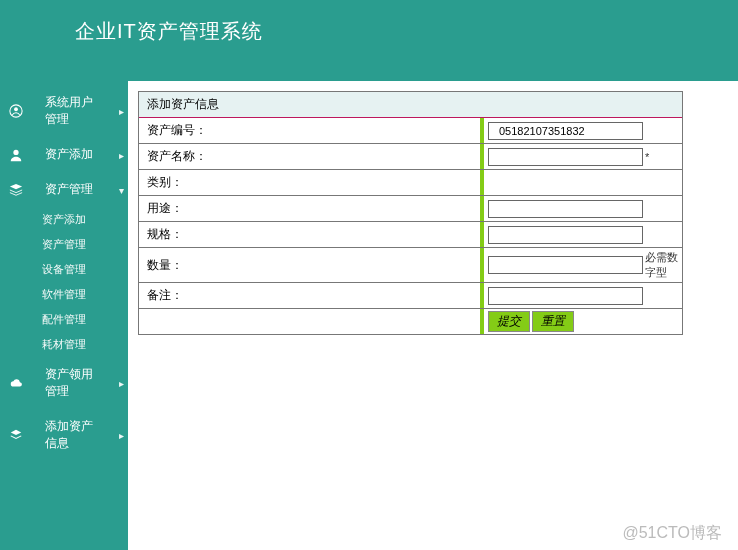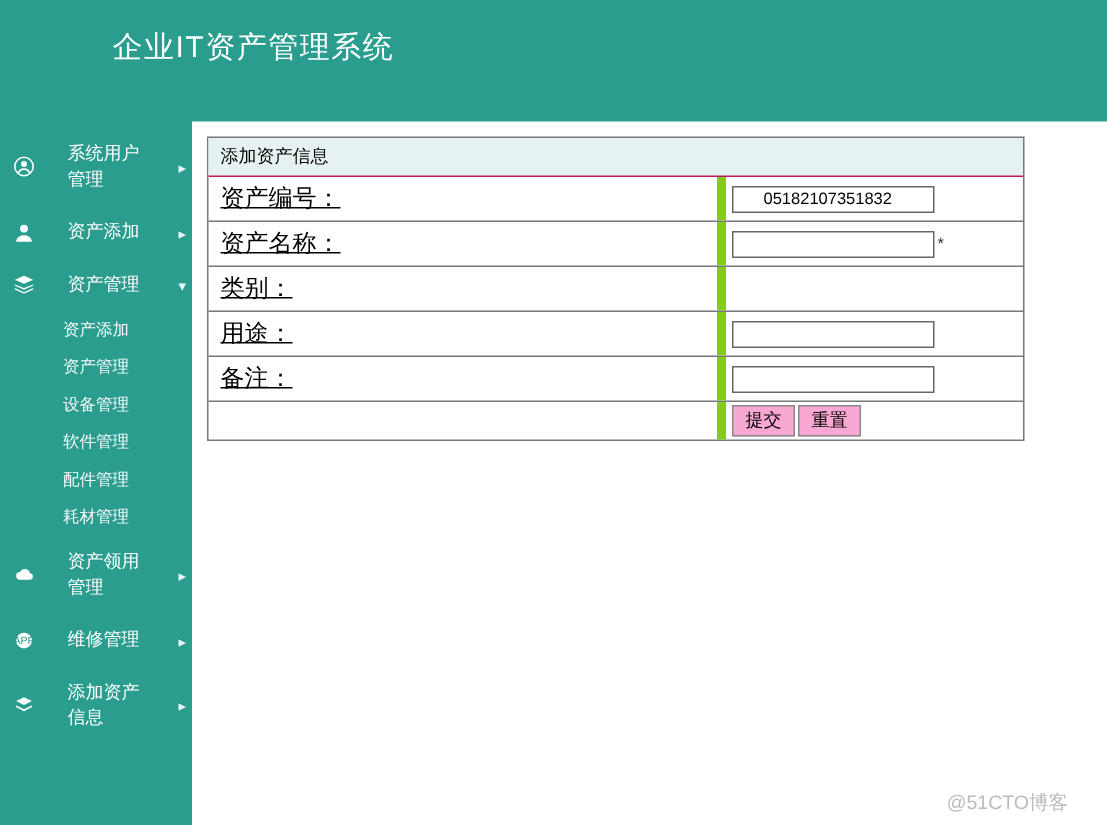--- a/index.html
+++ b/index.html
@@ -73,60 +73,60 @@
     .form-row {
       display: flex;
       border-bottom: 1px solid #777;
       align-items: stretch;
       min-height: 25px;
     }
     .form-row:last-child { border-bottom: none; }
     .form-label {
       width: 345px;
       padding: 4px 8px;
-      font-size: 16px;
-      border-right: 6px solid #84cc16;
-      display: flex;
-      align-items: center;
-      text-decoration: underline;
+      font-size: 12px;
+      border-right: 4px solid #84cc16;
+      display: flex;
+      align-items: center;
     }
     .form-value {
       flex: 1;
       padding: 2px 4px;
       display: flex;
       align-items: center;
       gap: 2px;
       font-size: 12px;
     }
     .form-value input[type="text"] {
-      width: 135px;
+      width: 155px;
       height: 18px;
       border: 1px solid #666;
       font-size: 11px;
-      padding: 0 20px;
+      padding: 0 10px;
     }
     .form-value select {
       font-size: 11px;
       height: 19px;
       border: 1px solid #666;
     }
     .note { font-size: 11px; color: #333; }
     .btn {
       font-size: 12px;
       padding: 1px 8px;
       border: 1px solid #888;
-      background: #f9a8d4;
+      background: #84cc16;
       cursor: pointer;
       font-family: inherit;
+      font-style: italic;
     }
     .watermark {
       position: absolute;
-      bottom: 6px; right: 26px;
+      bottom: 6px; right: 16px;
       color: #bbb;
-      font-size: 13px;
+      font-size: 16px;
     }
   </style>
 </head>
 <body>
 
 <div class="header">
   <h1>企业IT资产管理系统</h1>
 </div>
 
 <div class="layout">
@@ -178,30 +178,20 @@
     <div class="nav-item">
       <span class="icon">
         <svg viewBox="0 0 16 16">
             <path d="M12 12H5a3 3 0 010-6 4 4 0 017.5 1A2.5 2.5 0 0112 12z"></path>
           </svg>
       </span>
       <span class="label">资产领用管理</span>
       <span class="chev-right"></span>
     </div>
 
-    <div class="nav-item">
-      <span class="icon">
-        <svg viewBox="0 0 16 16">
-            <circle cx="8" cy="8" r="6" fill="#fff"></circle>
-            <text x="8" y="11" text-anchor="middle" font-size="8" fill="#2a9d8f">APP</text>
-          </svg>
-      </span>
-      <span class="label">维修管理</span>
-      <span class="chev-right"></span>
-    </div>
 
     <div class="nav-item">
       <span class="icon">
         <svg viewBox="0 0 16 16">
             <path d="M8 2l6 3-6 3-6-3z"></path>
             <path d="M2 9l6 3 6-3" fill="none" stroke="#fff" stroke-width="1.2"></path>
           </svg>
       </span>
       <span class="label">添加资产信息</span>
       <span class="chev-right"></span>
@@ -231,21 +221,34 @@
         <div class="form-label">类别：</div>
       </div>
 
       <div class="form-row">
         <div class="form-label">用途：</div>
         <div class="form-value">
           <input type="text" value="" style="">
         </div>
       </div>
 
-
+      <div class="form-row">
+        <div class="form-label">规格：</div>
+        <div class="form-value">
+          <input type="text" value="" style="">
+        </div>
+      </div>
+
+      <div class="form-row">
+        <div class="form-label">数量：</div>
+        <div class="form-value">
+          <input type="text" value="" style="">
+          <span class="note">必需数字型</span>
+        </div>
+      </div>
 
       <div class="form-row">
         <div class="form-label">备注：</div>
         <div class="form-value">
           <input type="text" value="" style="">
         </div>
       </div>
 
       <div class="form-row">
         <div class="form-label"></div>

